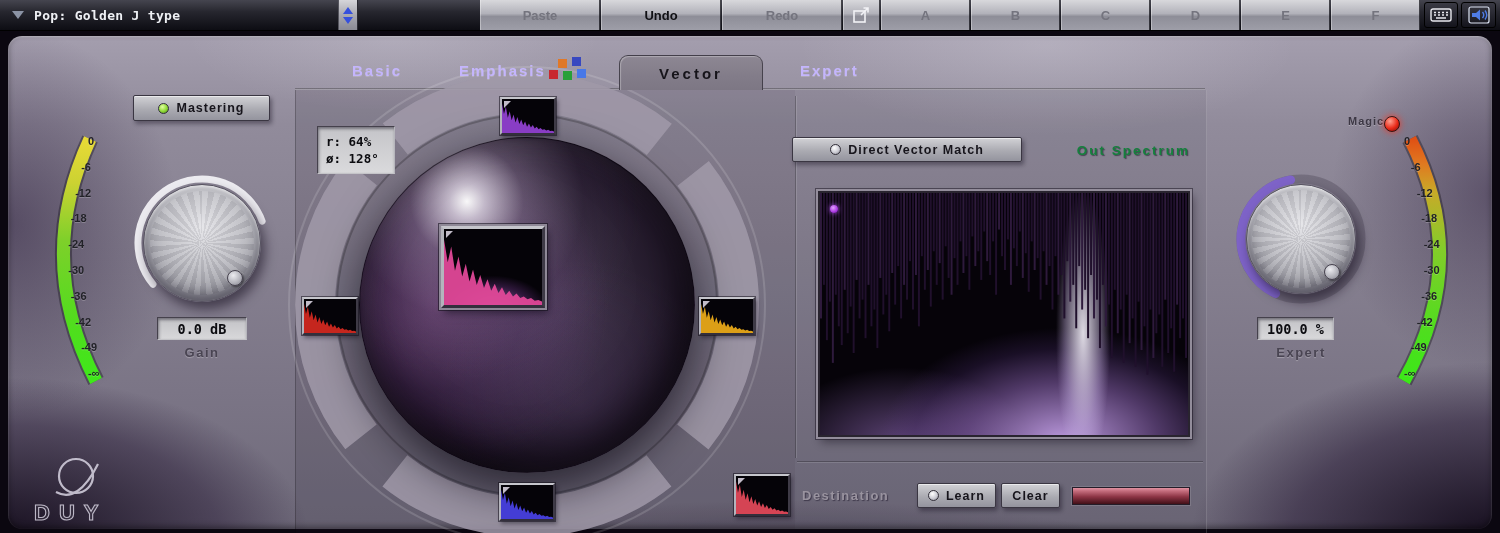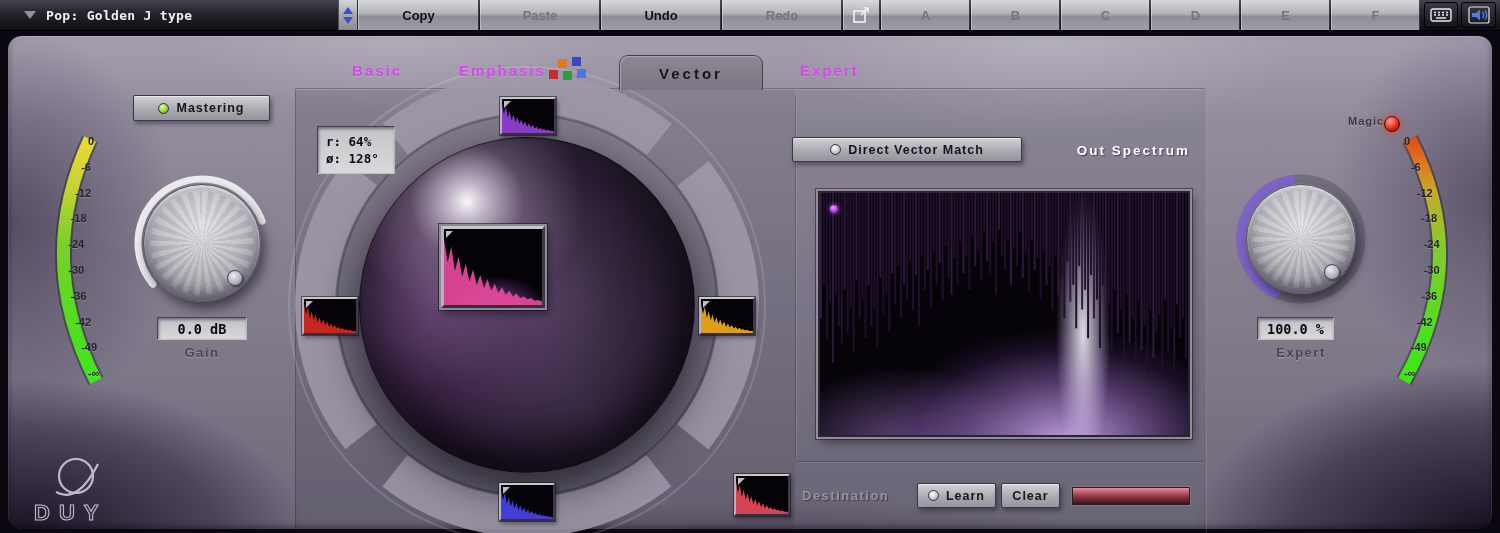--- a/index.html
+++ b/index.html
@@ -3,21 +3,21 @@
 <meta charset="utf-8">
 <style>
   html,body{margin:0;padding:0;background:#000;}
   .screen{position:relative;width:1500px;height:533px;overflow:hidden;background:#0b0710;
     font-family:"Liberation Sans",sans-serif;-webkit-font-smoothing:antialiased;}
 
   
   .titlebar{position:absolute;left:0;top:0;width:1500px;height:30px;
     background:linear-gradient(180deg,#45454f 0%,#26262e 40%,#0d0d13 100%);
     border-bottom:1px solid #000;z-index:40;}
-  .preset{position:absolute;left:12px;top:0;width:372px;height:30px;display:flex;align-items:center;
+  .preset{position:absolute;left:0;top:0;width:372px;height:30px;display:flex;align-items:center;
     gap:10px;padding-left:12px;box-sizing:border-box;cursor:pointer;}
   .tri{width:0;height:0;border-left:6px solid transparent;border-right:6px solid transparent;
     border-top:8px solid #8b93a5;}
   .preset-txt{color:#eef0f4;font:bold 13px "DejaVu Sans Mono",monospace;letter-spacing:.3px;}
   .stepper{position:absolute;left:338px;top:0;width:20px;height:30px;
     background:linear-gradient(180deg,#d6d6da,#a8a8b0 50%,#8a8a94);
     border-left:1px solid #55555e;border-right:1px solid #2a2a32;box-sizing:border-box;
     display:flex;flex-direction:column;align-items:center;justify-content:center;gap:3px;}
   .tri-up{width:0;height:0;border-left:5px solid transparent;border-right:5px solid transparent;
     border-bottom:7px solid #3550dd;}
@@ -52,21 +52,21 @@
     background:rgba(26,20,38,.06);z-index:2;}
   .groove-v{position:absolute;left:795px;top:96px;width:1px;height:362px;background:rgba(0,0,0,.25);
     box-shadow:1px 0 0 rgba(255,255,255,.13);z-index:3;}
   .groove-h{position:absolute;left:797px;top:461px;width:406px;height:1px;background:rgba(0,0,0,.25);
     box-shadow:0 1px 0 rgba(255,255,255,.13);z-index:3;}
 
   
   .tab-line{position:absolute;left:295px;top:88px;width:910px;height:2px;
     background:linear-gradient(180deg,rgba(0,0,0,.4),rgba(255,255,255,.28));z-index:4;}
   .tab-label{position:absolute;top:62px;font:bold 15px "Liberation Sans",sans-serif;letter-spacing:2px;
-    color:#d946ef;cursor:pointer;z-index:5;text-shadow:0 1px 0 rgba(255,255,255,.18);}
+    color:#c4b5fd;cursor:pointer;z-index:5;text-shadow:0 1px 0 rgba(255,255,255,.18);}
   .tab-sel{position:absolute;left:619px;top:55px;width:144px;height:35px;box-sizing:border-box;
     border:1px solid rgba(10,8,16,.5);border-bottom:none;border-radius:9px 9px 0 0;
     background:linear-gradient(180deg,#8d8793 0%,#827c89 60%,#7d7784 100%);
     box-shadow:inset 1px 1px 1px rgba(255,255,255,.3);
     display:flex;align-items:center;justify-content:center;z-index:6;cursor:pointer;
     font:bold 15px "Liberation Sans",sans-serif;letter-spacing:3px;color:#16141a;}
   .emph-icon{position:absolute;left:549px;top:57px;width:46px;height:27px;z-index:5;}
   .emph-icon i{position:absolute;width:9px;height:9px;}
 
   
@@ -146,21 +146,21 @@
       #060309;}
   .display svg{position:absolute;left:0;top:0;width:100%;height:100%;}
   .spec-dot{position:absolute;left:10px;top:12px;width:8px;height:8px;border-radius:50%;
     background:radial-gradient(circle at 40% 35%,#e2a0ff,#a838e0 60%,#5c1488);
     box-shadow:0 0 5px rgba(190,90,255,.9);z-index:3;}
   .redbar{position:absolute;left:1072px;top:487px;width:118px;height:18px;box-sizing:border-box;
     border:1px solid #241c28;box-shadow:0 0 0 1px rgba(255,255,255,.12);z-index:10;
     background:linear-gradient(180deg,#e090a0 0%,#c06878 22%,#8c3444 55%,#421018 100%);}
 
   .outtitle{position:absolute;left:1040px;top:143px;width:150px;text-align:right;
-    font:bold 13.5px "Liberation Sans",sans-serif;letter-spacing:2px;color:#ffffff;
+    font:bold 13.5px "Liberation Sans",sans-serif;letter-spacing:2px;color:#15803d;
     text-shadow:1px 1px 1px rgba(28,20,40,.6);z-index:10;}
   .destlabel{position:absolute;left:802px;top:488px;font:bold 13px "Liberation Sans",sans-serif;
     letter-spacing:1.5px;color:#99939f;text-shadow:1px 1px 1px rgba(28,20,40,.55);z-index:10;}
   .cliplabel{position:absolute;left:1348px;top:115px;font:bold 11px "Liberation Sans",sans-serif;
     letter-spacing:1px;color:#3c3744;text-shadow:0 1px 0 rgba(255,255,255,.25);z-index:10;}
 
   
   .duylogo{position:absolute;left:28px;top:450px;z-index:10;opacity:.85;}
   .product{position:absolute;left:1210px;top:491px;width:270px;font:bold 26px "Liberation Sans",sans-serif;
     letter-spacing:.5px;color:#8e8897;z-index:10;
@@ -173,21 +173,20 @@
 
   <div class="titlebar">
     <div class="preset">
       <span class="tri"></span>
       <span class="preset-txt">Pop: Golden J type</span>
     </div>
     <div class="stepper">
       <span class="tri-up"></span>
       <span class="tri-dn"></span>
     </div>
-    <div class="tb-btn" style="left:358px;width:121px">Copy</div>
     <div class="tb-btn dim" style="left:480px;width:120px">Paste</div>
     <div class="tb-btn" style="left:601px;width:120px">Undo</div>
     <div class="tb-btn dim" style="left:722px;width:120px">Redo</div>
     <div class="tb-btn" style="left:843px;width:37px">
       <svg width="18" height="16" viewBox="0 0 18 16">
         <rect x="1" y="4" width="11" height="11" fill="none" stroke="#f2f2f6" stroke-width="1.6"></rect>
         <path d="M8 8 L15 1 M10.5 1 H15 V5.5" fill="none" stroke="#f2f2f6" stroke-width="1.6"></path>
       </svg>
     </div>
     <div class="tb-btn dim" style="left:881px;width:89px">A</div>

